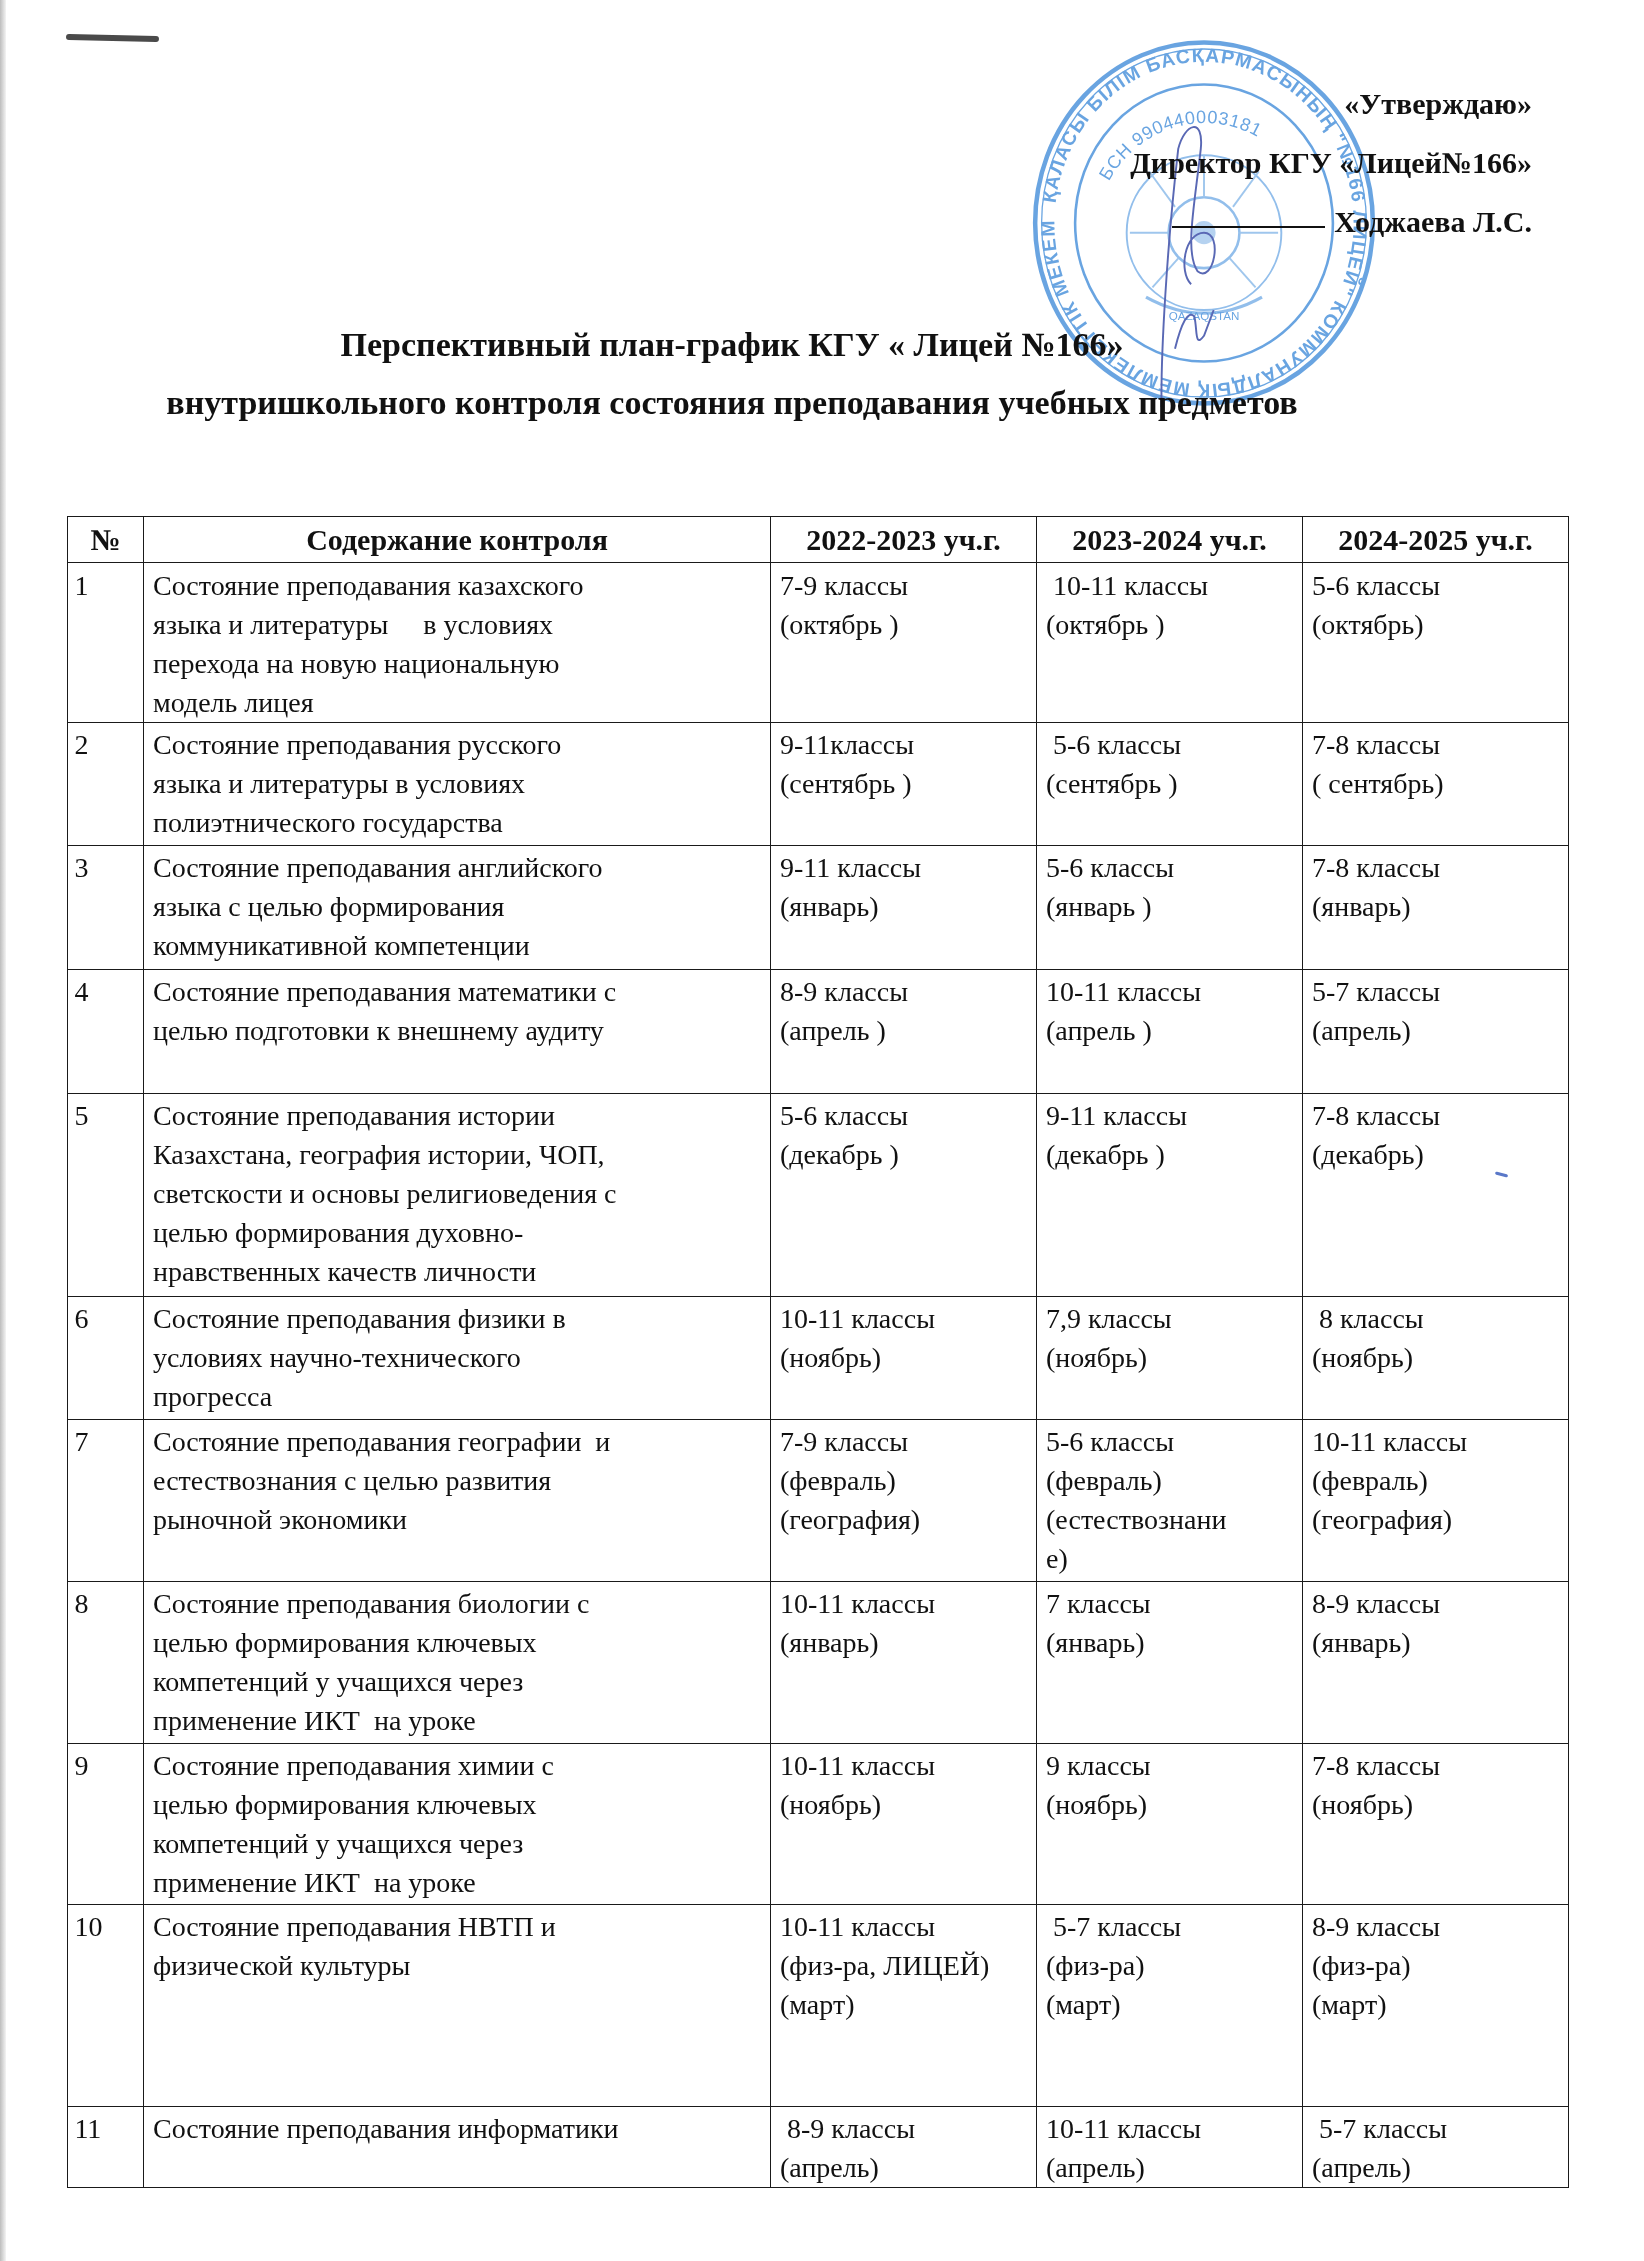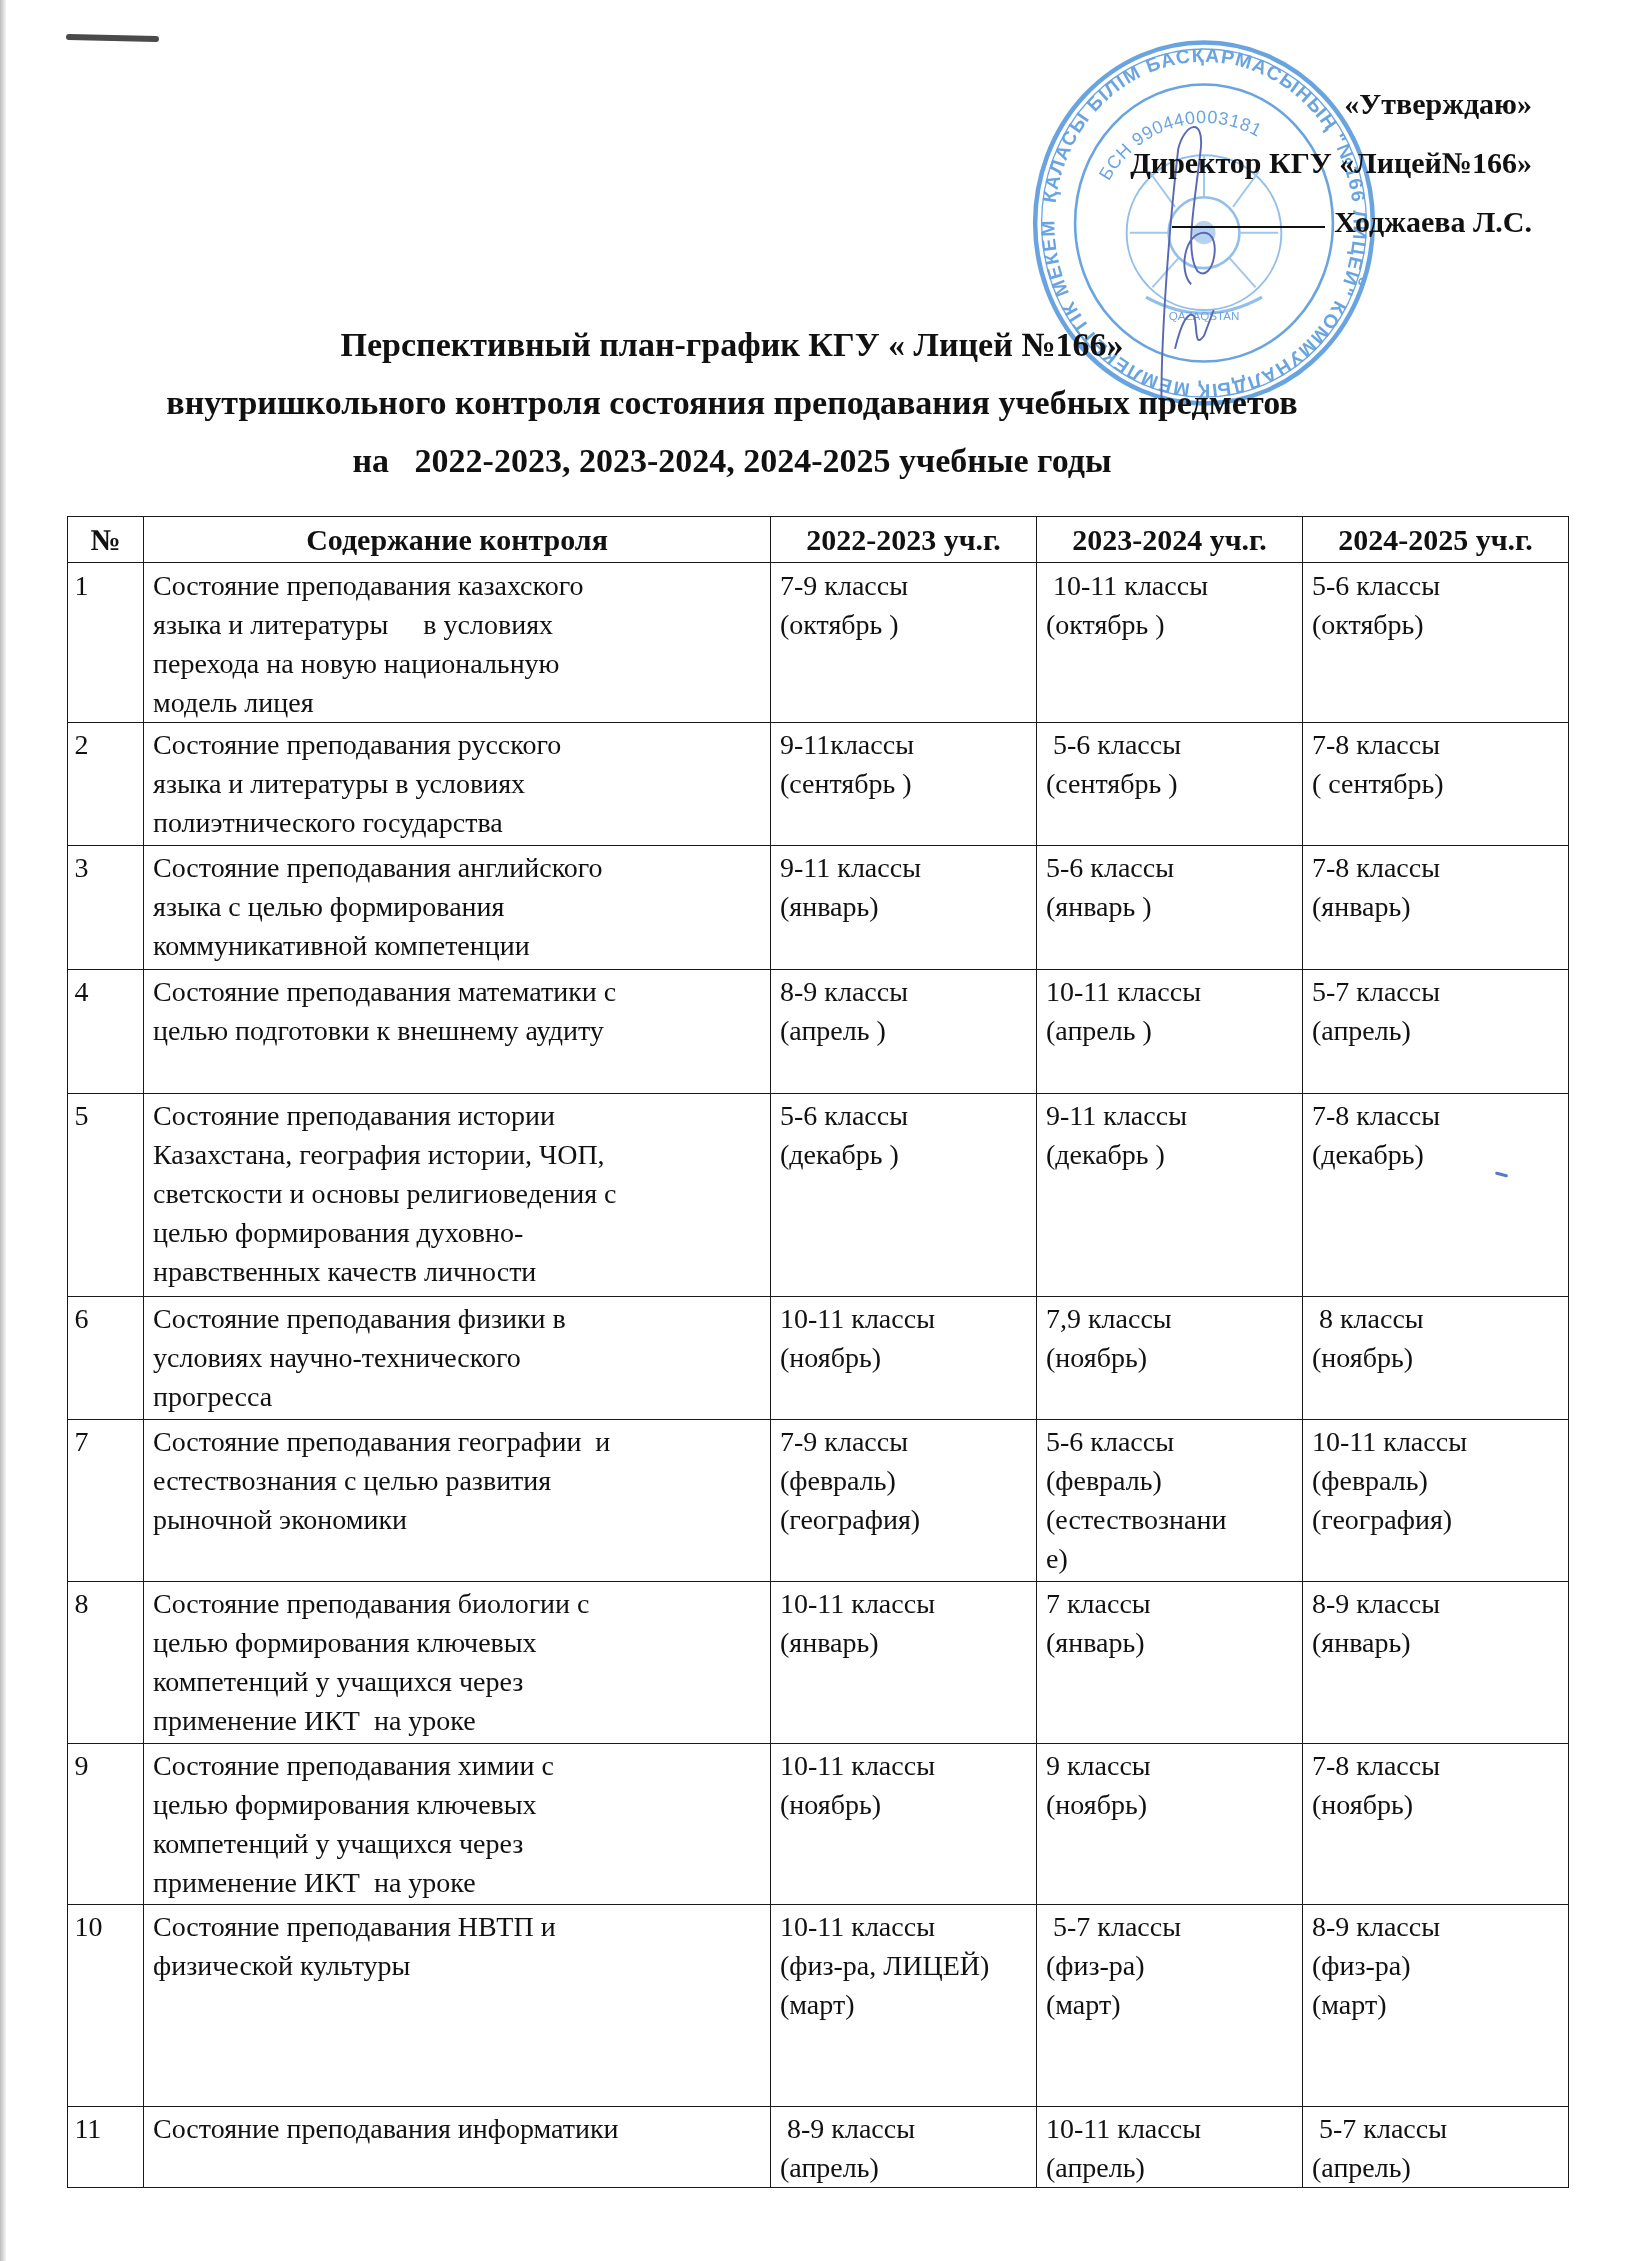--- a/index.html
+++ b/index.html
@@ -156,21 +156,20 @@
 
 <div class="approval">
   <div>«Утверждаю»</div>
   <div>Директор КГУ «Лицей№166»</div>
   <div><span class="sign-line"></span><span>Ходжаева Л.С.</span></div>
 </div>
 
 <div class="title">
   <span class="line">Перспективный план-график КГУ « Лицей №166»</span>
   <span class="line">внутришкольного контроля состояния преподавания учебных предметов</span>
-  <span class="line" style="white-space:pre">на   2022-2023, 2023-2024, 2024-2025 учебные годы</span>
 </div>
 
 <table class="plan-table">
   <colgroup>
     <col class="col-num">
     <col class="col-content">
     <col class="col-year">
     <col class="col-year">
     <col class="col-year">
   </colgroup>

